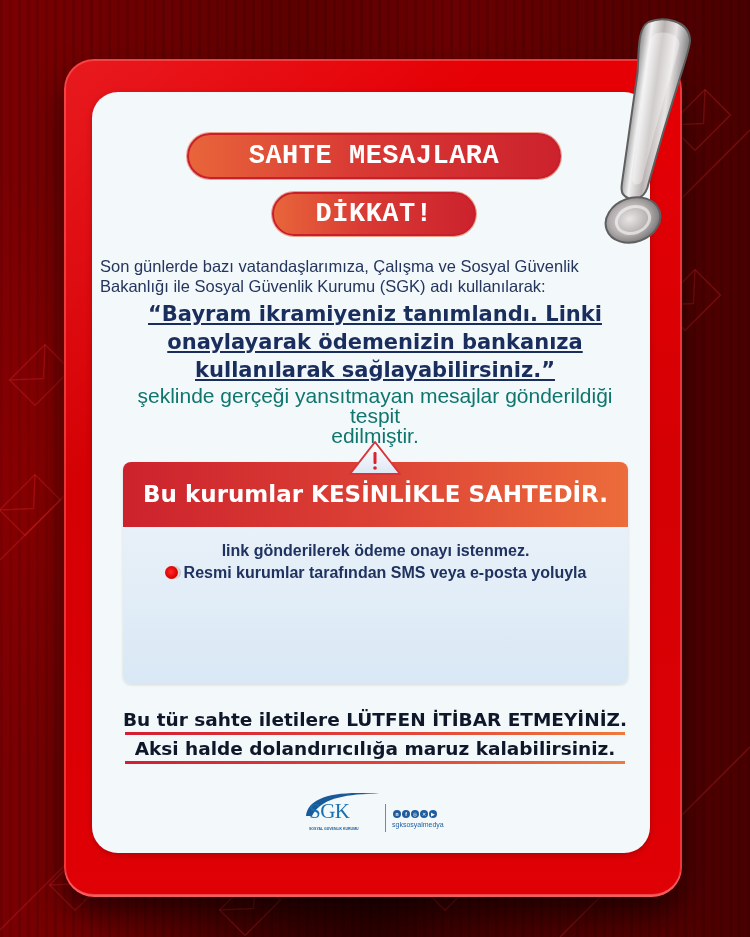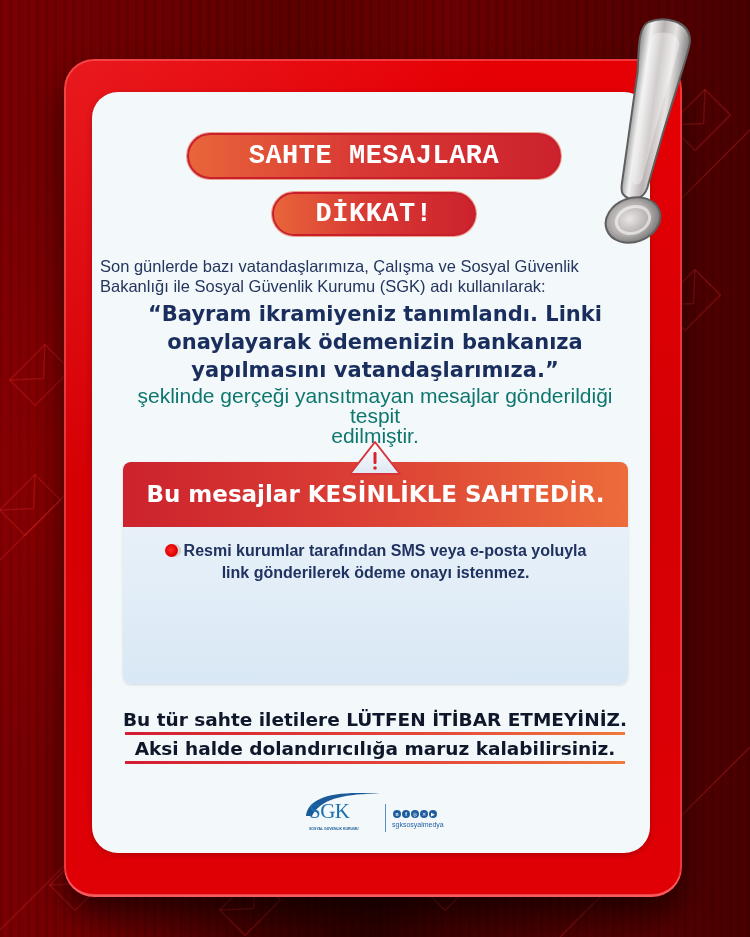--- a/index.html
+++ b/index.html
@@ -47,20 +47,21 @@
   .pill-2 { left: 272px; top: 192px; width: 204px; height: 44px; font-size: 27px; line-height: 40px; }
 
   .intro {
     position: absolute; left: 100px; top: 256px; width: 550px;
     text-align: left; color: #24355e; font-size: 16.5px; line-height: 20px;
   }
   .quote {
     position: absolute; left: 100px; top: 300px; width: 550px;
     text-align: center; color: #1a2e5e; font-weight: 700; font-size: 21px; line-height: 28px;
     font-family: "DejaVu Sans", sans-serif;
+    text-decoration: underline;
   }
   .outro {
     position: absolute; left: 110px; top: 386px; width: 530px;
     text-align: center; color: #0f766e; font-size: 21px; line-height: 20px;
   }
 
   .alert-box {
     position: absolute; left: 123px; top: 462px; width: 505px; height: 222px;
     border-radius: 8px; overflow: hidden;
     background: linear-gradient(180deg, #eef4fa 0%, #d9e8f5 100%);
@@ -171,50 +172,50 @@
 </div>
 
 <div class="intro">
   <div>Son günlerde bazı vatandaşlarımıza, Çalışma ve Sosyal Güvenlik</div>
   <div>Bakanlığı ile Sosyal Güvenlik Kurumu (SGK) adı kullanılarak:</div>
 </div>
 
 <div class="quote">
   <div>“Bayram ikramiyeniz tanımlandı. Linki</div>
   <div>onaylayarak ödemenizin bankanıza</div>
-  <div>yapılmasını vatandaşlarımıza.”</div>
+  <div>kullanılarak sağlayabilirsiniz.”</div>
 </div>
 
 <div class="outro">
   <div>şeklinde gerçeği yansıtmayan mesajlar gönderildiği tespit</div>
   <div>edilmiştir.</div>
 </div>
 
 <div class="alert-box">
   <div class="alert-head">
-    <span>Bu mesajlar </span><span>KESİNLİKLE SAHTEDİR.</span>
+    <span>Bu kurumlar </span><span>KESİNLİKLE SAHTEDİR.</span>
   </div>
 </div>
 
 <svg class="warn-tri" viewBox="0 0 54 36">
   <defs>
     <linearGradient id="tg" x1="0" y1="0" x2="0" y2="1">
       <stop offset="0" stop-color="#ffffff"></stop>
         <stop offset="1" stop-color="#dde8f3"></stop>
     </linearGradient>
   </defs>
   <path d="M27,2 L52,34 L2,34 Z" fill="url(#tg)" stroke="#d9333a" stroke-width="2" stroke-linejoin="round"></path>
   <rect x="25.5" y="12" width="3" height="12" rx="1.2" fill="#d9232d"></rect>
   <circle cx="27" cy="28" r="1.8" fill="#d9232d"></circle>
 </svg>
 
 <div class="bullets">
   <div class="bullet">
+    <div>link gönderilerek ödeme onayı istenmez.</div>
     <div><span class="dot"></span><span>Resmi kurumlar tarafından SMS veya e-posta yoluyla</span></div>
-    <div>link gönderilerek ödeme onayı istenmez.</div>
   </div>
 </div>
 
 <div class="warning-lines">
   <span class="warning-line">
     <span>Bu tür sahte iletilere LÜTFEN İTİBAR ETMEYİNİZ.</span>
     <span class="underline"></span>
   </span>
   <span class="warning-line">
     <span>Aksi halde dolandırıcılığa maruz kalabilirsiniz.</span>

